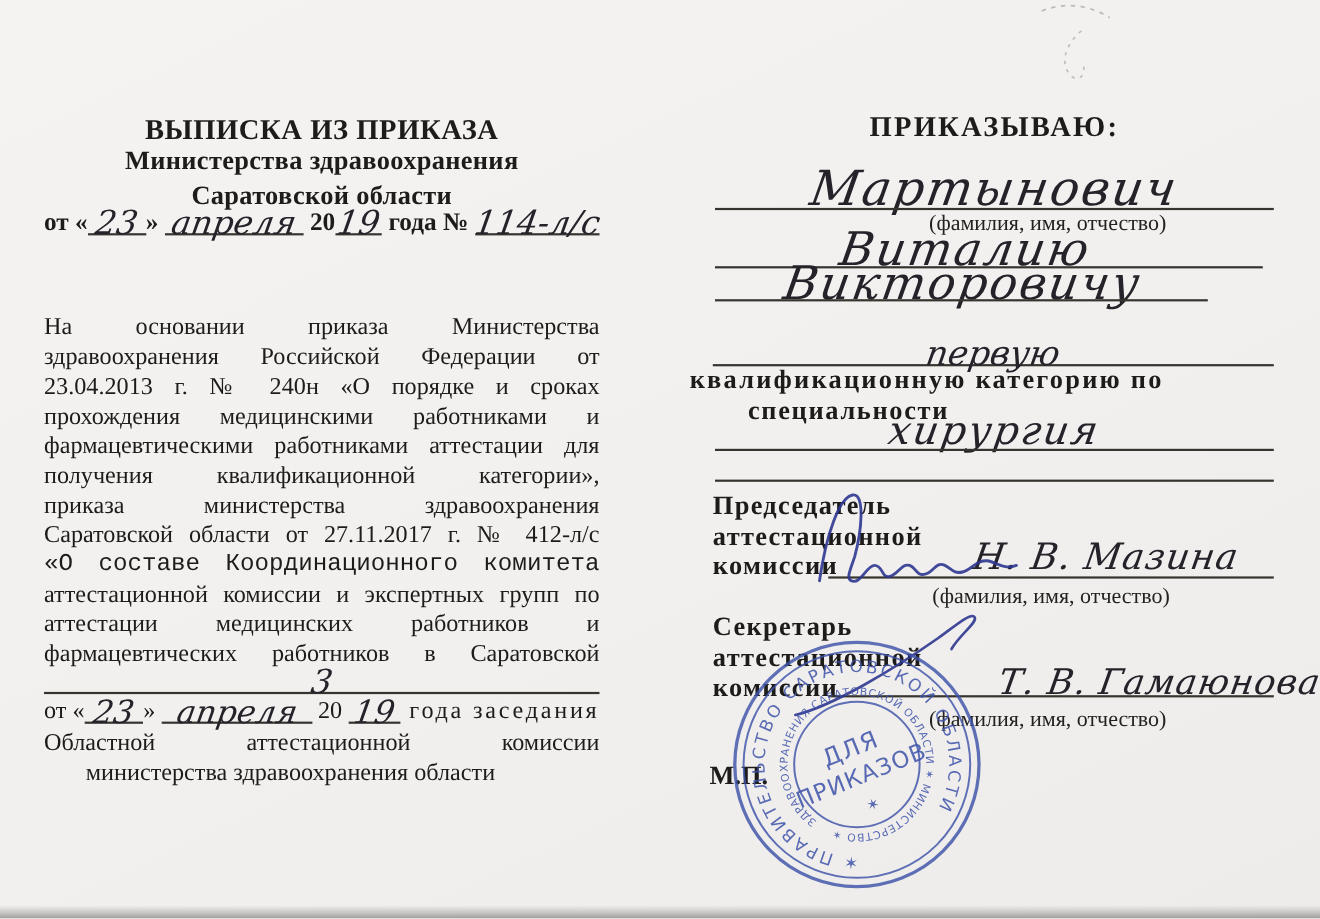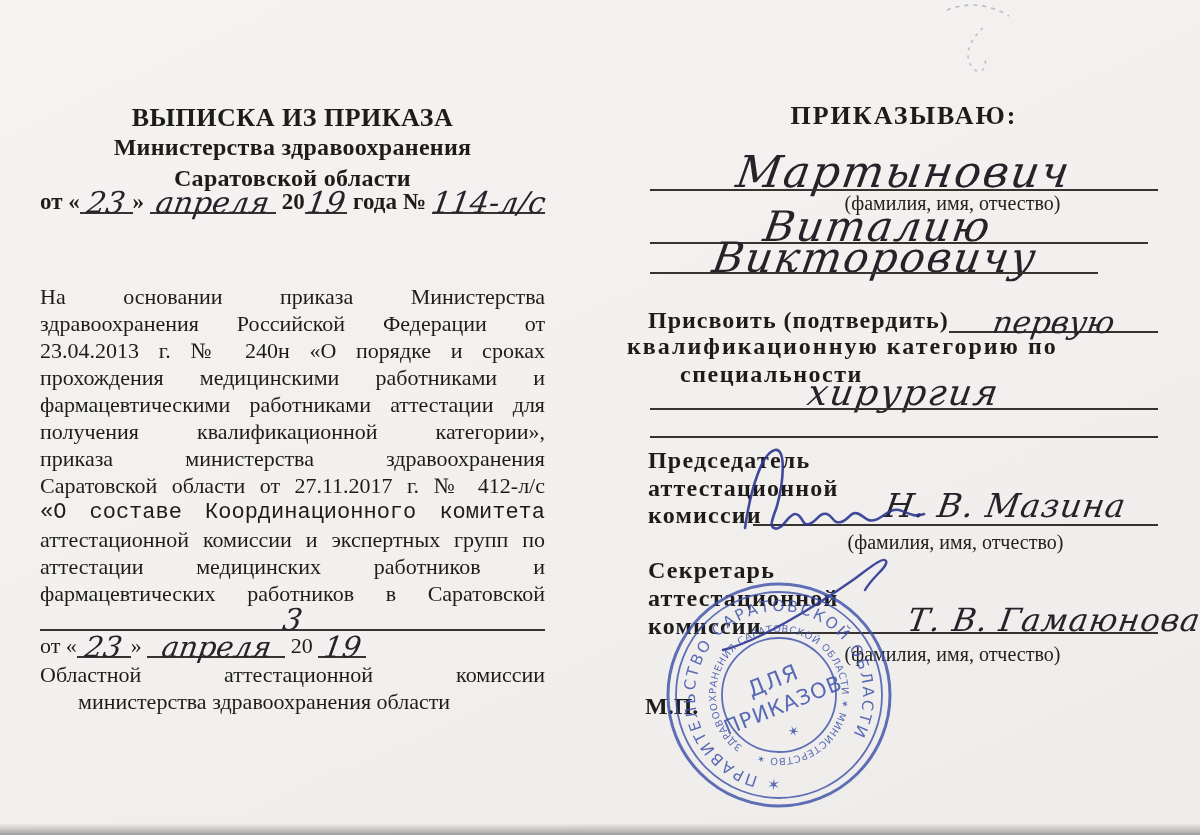--- a/index.html
+++ b/index.html
@@ -67,20 +67,21 @@
   <span class="slot" style="flex:1;"><span class="hw" style="font-size:30px;">3</span></span>
 </div>
 
 <div class="row" style="left:40px; top:632px; width:505px; height:26px; font-size:22px;">
   <span class="rt">от «</span>
   <span class="slot" style="width:54px;"><span class="hw" style="font-size:29px;">23</span></span>
   <span class="rt">» </span>
   <span class="slot" style="width:138px;"><span class="hw" style="font-size:29px;">апреля</span></span>
   <span class="rt"> 20 </span>
   <span class="slot" style="width:48px;"><span class="hw" style="font-size:29px;">19</span></span>
+  <span class="rt lsp"> года заседания</span>
 </div>
 
 <div class="abs bl" style="left:40px; top:661px;">Областной аттестационной комиссии</div>
 <div class="abs bl plain" style="left:40px; top:688px;margin-left:38px;">министерства здравоохранения области</div>
 
 <div class="abs ttl1 ctr" style="left:648px; top:101px; width:512px; letter-spacing:2px;">ПРИКАЗЫВАЮ:</div>
 
 <div class="abs ctr" style="left:648px; top:146px; width:512px;">
   <span class="hw" style="font-size:44px; letter-spacing:2px;">Мартынович</span>
 </div>
@@ -91,21 +92,20 @@
   <span class="hw" style="font-size:42px; letter-spacing:2px;">Виталию</span>
 </div>
 <div class="rule" style="left:650px; top:242px; width:498px;"></div>
 
 <div class="abs ctr" style="left:630px; top:233px; width:490px;">
   <span class="hw" style="font-size:42px; letter-spacing:2px;">Викторовичу</span>
 </div>
 <div class="rule" style="left:650px; top:272px; width:448px;"></div>
 
 <div class="row" style="left:648px; top:303px; width:510px; height:30px; font-size:24px;">
-  <span class="bt" style="letter-spacing:1px;">Присвоить (подтвердить)</span>
   <span class="slot" style="flex:1;"><span class="hw" style="font-size:31px;">первую</span></span>
 </div>
 <div class="abs lbl" style="left:627px; top:334px; letter-spacing:2px;">квалификационную категорию по</div>
 <div class="abs lbl" style="left:680px; top:362px; letter-spacing:1.5px;">специальности</div>
 
 <div class="abs ctr" style="left:648px; top:372px; width:512px;">
   <span class="hw" style="font-size:36px; letter-spacing:2px;">хирургия</span>
 </div>
 <div class="rule" style="left:650px; top:408px; width:508px;"></div>
 <div class="rule" style="left:650px; top:436px; width:508px;"></div>

